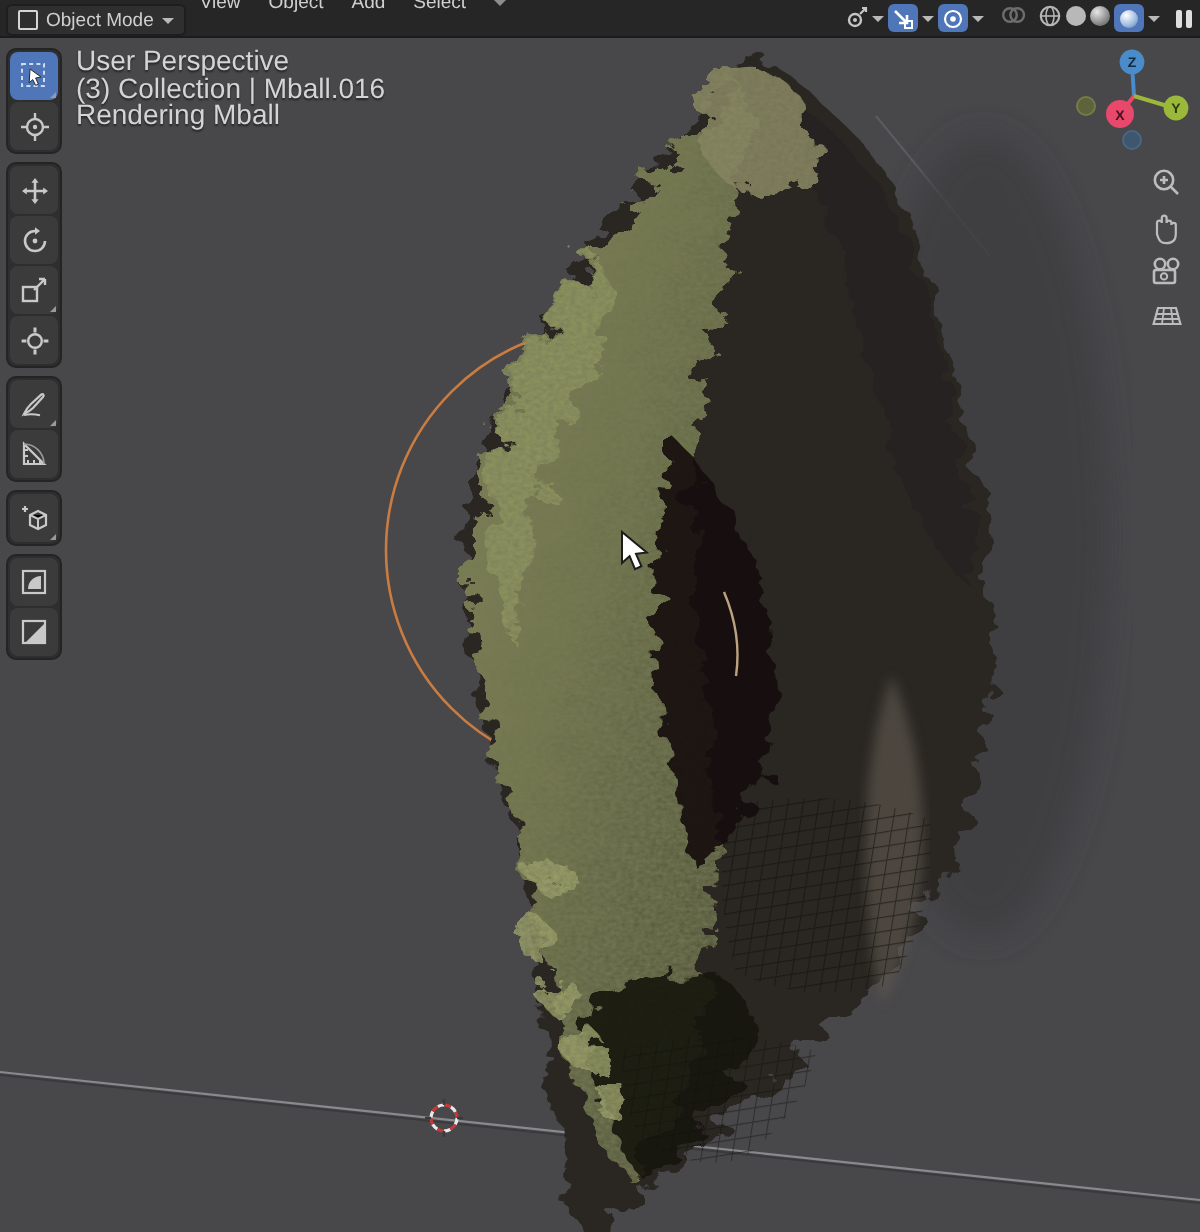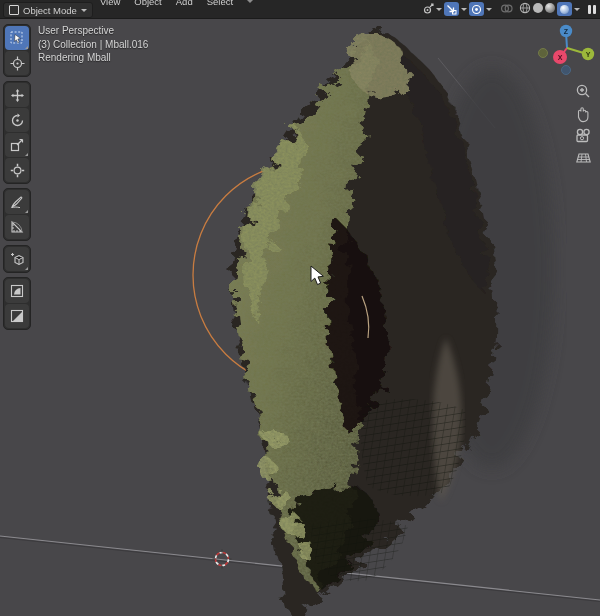--- a/index.html
+++ b/index.html
@@ -30,21 +30,21 @@
   .pause{display:flex;gap:2.5px;margin-left:6px;}
   .pause i{display:block;width:2.6px;height:9px;background:#dedede;border-radius:1px;}
   
   .toolbar{position:absolute;left:3px;top:24px;width:28px;z-index:20;display:flex;flex-direction:column;gap:4px;}
   .tgroup{background:#2e2e2e;border:1px solid #242424;border-radius:5px;padding:1px;display:flex;flex-direction:column;gap:1px;}
   .tool{width:24px;height:24px;border-radius:4px;background:#3b3b3b;display:flex;align-items:center;justify-content:center;position:relative;}
   .tool.active{background:#4f76b8;}
   .tool svg{display:block;}
   .tool .sub{position:absolute;right:1.5px;bottom:1.5px;width:0;height:0;border-left:3px solid transparent;border-bottom:3px solid #9a9a9a;}
   
-  .vp-text{position:absolute;left:38px;top:24px;z-index:15;color:#d4d4d4;font-size:10px;line-height:13.5px;text-shadow:0 1px 1px rgba(0,0,0,.5);}
+  .vp-text{position:absolute;left:38px;top:24px;z-index:15;color:#d4d4d4;font-size:14px;line-height:13.5px;text-shadow:0 1px 1px rgba(0,0,0,.5);}
   
   .scene{position:absolute;left:0;top:18px;width:600px;height:598px;z-index:1;}
 </style>
 </head>
 <body>
 
 <div class="header">
   <div class="mode-btn">
     <span class="mode-icon"></span>
     <span>Object Mode</span>

